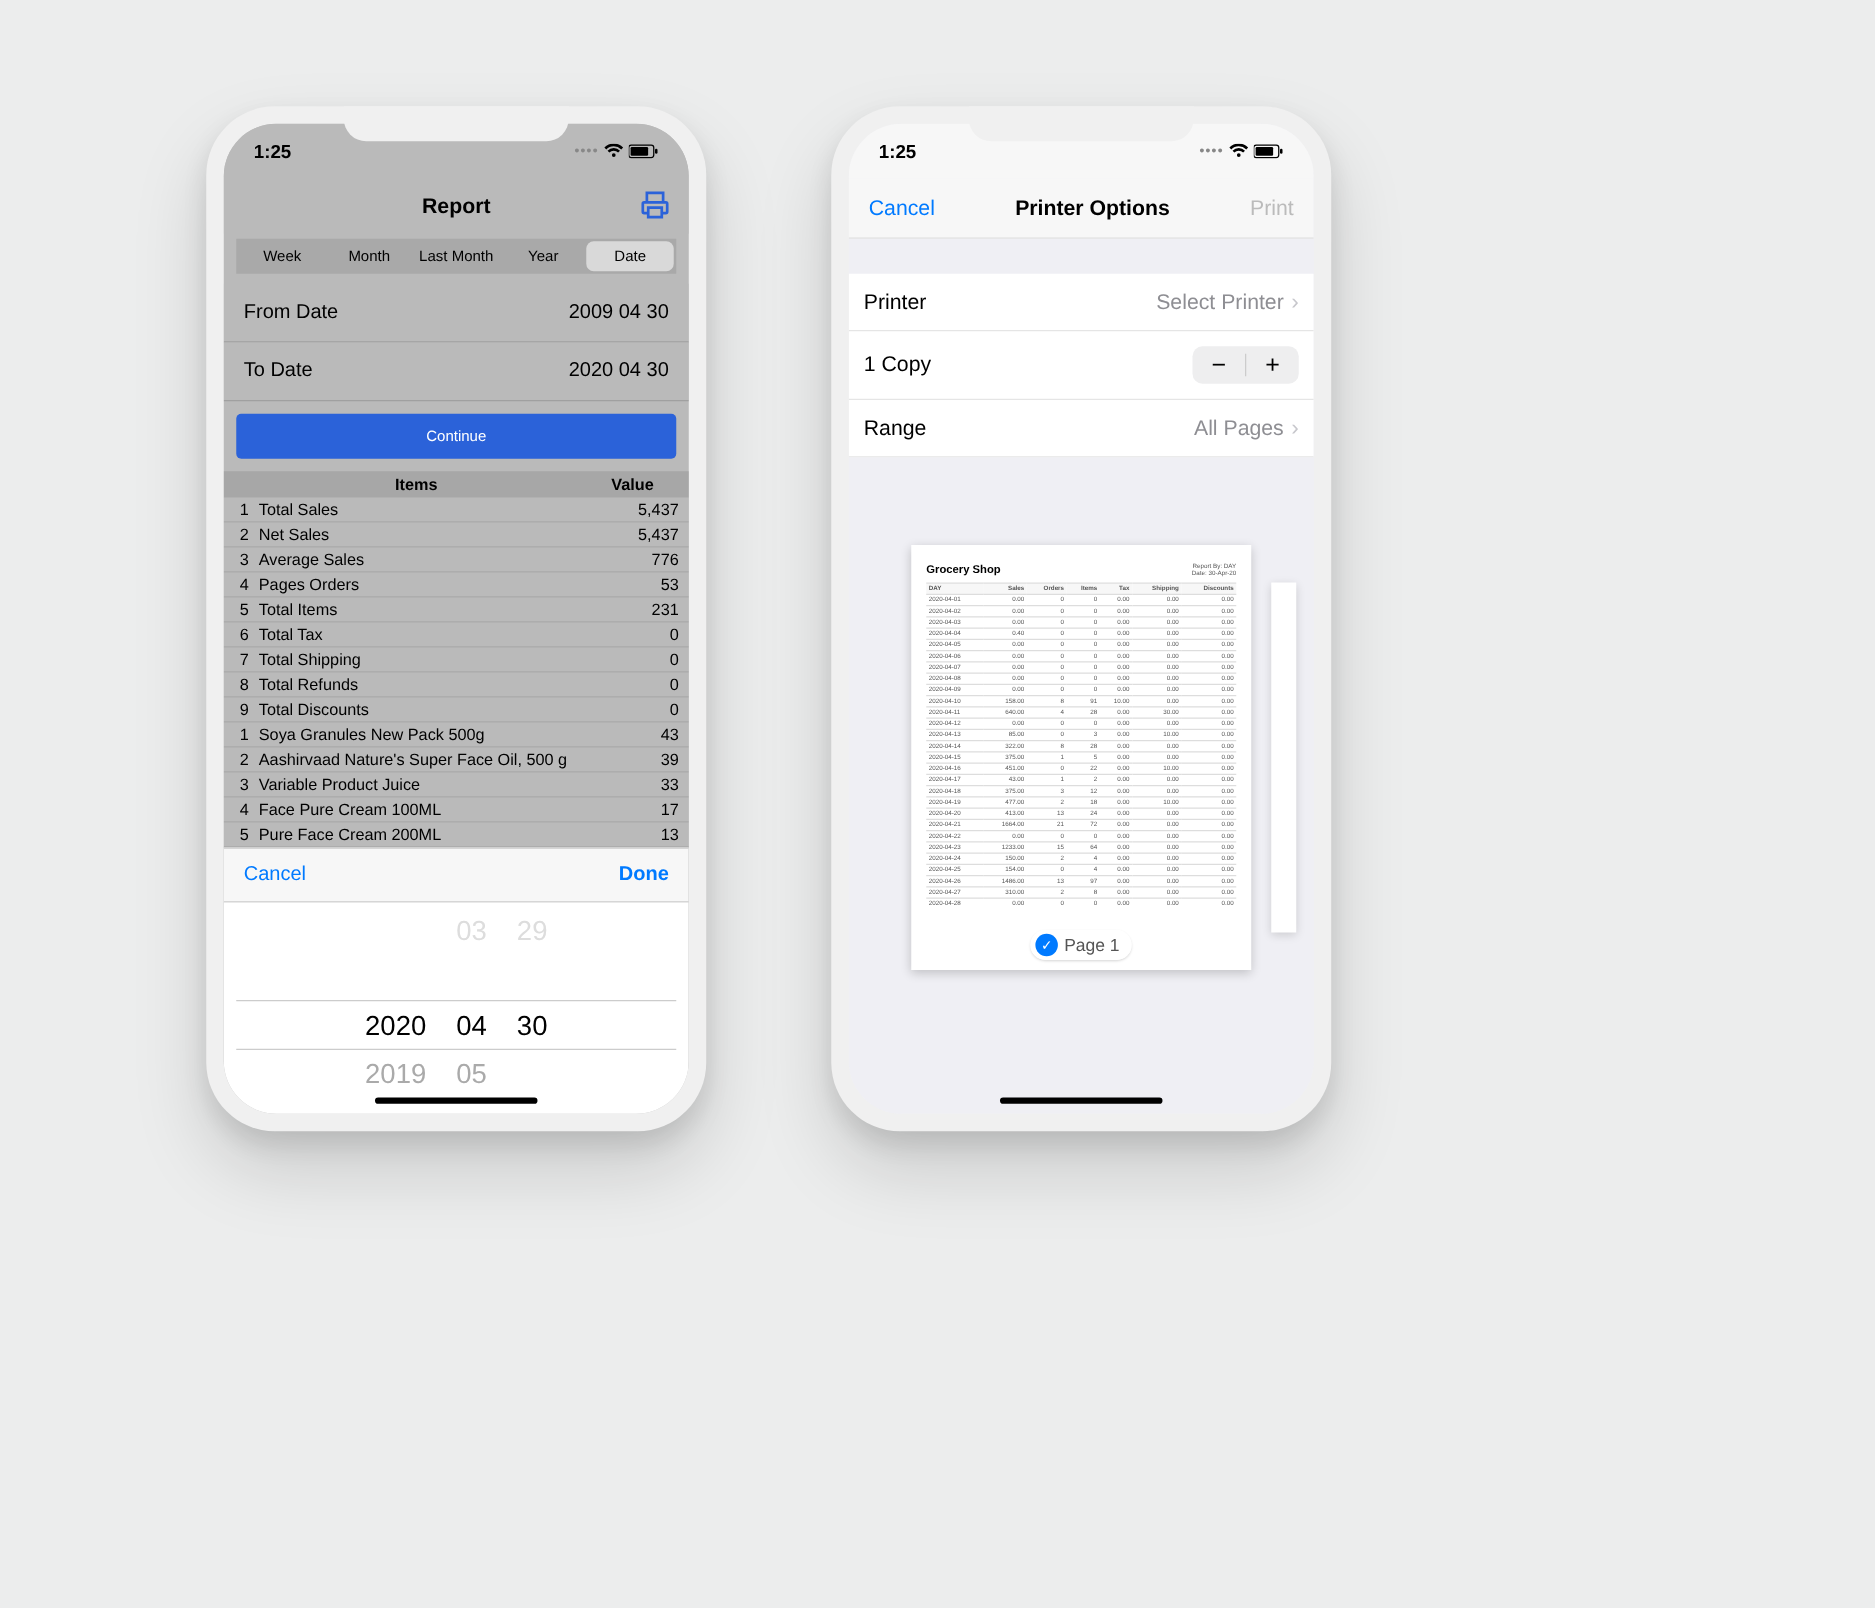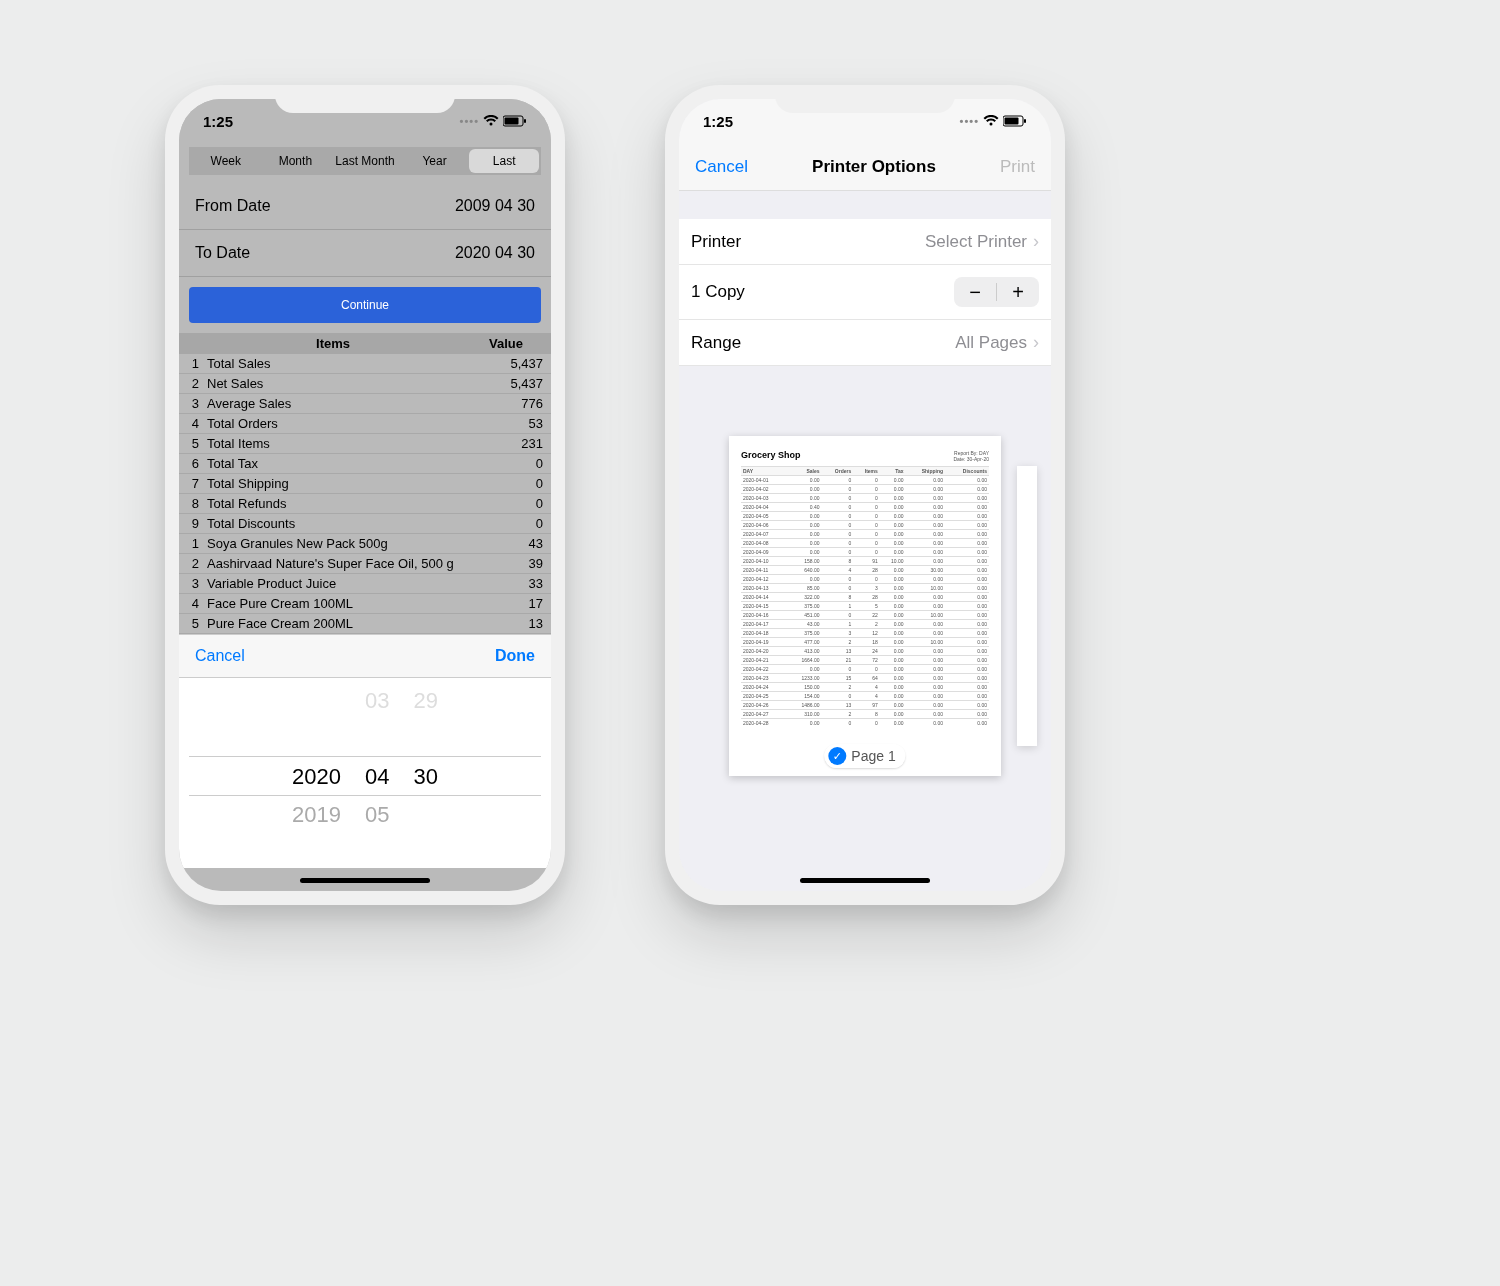--- a/index.html
+++ b/index.html
@@ -293,26 +293,34 @@
         <svg width="16" height="12" viewBox="0 0 16 12">
             <path d="M8 10.5a1.5 1.5 0 100-3 1.5 1.5 0 000 3zM3 5.5a7 7 0 0110 0l-1.5 1.5a5 5 0 00-7 0zM.5 3a10.5 10.5 0 0115 0L14 4.5a8.5 8.5 0 00-12 0z" fill="#000"></path>
           </svg>
         <svg width="24" height="12" viewBox="0 0 24 12">
             <rect x="0" y="1" width="20" height="10" rx="2" fill="none" stroke="#000"></rect>
             <rect x="1.5" y="2.5" width="14" height="7" rx="1" fill="#000"></rect>
             <rect x="21" y="4" width="2" height="4" rx="1" fill="#000"></rect>
           </svg>
       </span>
     </div>
+    <div class="nav-left">
+      <span class="nav-title">Report</span>
+      <span class="print-icon-wrap">
+        <svg width="26" height="26" viewBox="0 0 24 24">
+            <path fill="none" stroke="#2b62d9" stroke-width="2" d="M6 9V3h12v6M6 18H4a1 1 0 01-1-1v-6a1 1 0 011-1h16a1 1 0 011 1v6a1 1 0 01-1 1h-2M7 14h10v7H7z"></path>
+          </svg>
+      </span>
+    </div>
     <div class="seg-control">
       <div class="seg-item">Week</div>
       <div class="seg-item">Month</div>
       <div class="seg-item">Last Month</div>
       <div class="seg-item">Year</div>
-      <div class="seg-item active">Last</div>
+      <div class="seg-item active">Date</div>
     </div>
     <div class="date-row">
       <span>From Date</span>
       <span>2009 04 30</span>
     </div>
     <div class="date-row">
       <span>To Date</span>
       <span>2020 04 30</span>
     </div>
     <div class="continue-btn">Continue</div>
@@ -333,21 +341,21 @@
             <div class="td-name">Net Sales</div>
             <div class="td-val">5,437</div>
           </div>
           <div class="trow">
             <div class="td-idx">3</div>
             <div class="td-name">Average Sales</div>
             <div class="td-val">776</div>
           </div>
           <div class="trow">
             <div class="td-idx">4</div>
-            <div class="td-name">Total Orders</div>
+            <div class="td-name">Pages Orders</div>
             <div class="td-val">53</div>
           </div>
           <div class="trow">
             <div class="td-idx">5</div>
             <div class="td-name">Total Items</div>
             <div class="td-val">231</div>
           </div>
           <div class="trow">
             <div class="td-idx">6</div>
             <div class="td-name">Total Tax</div>

